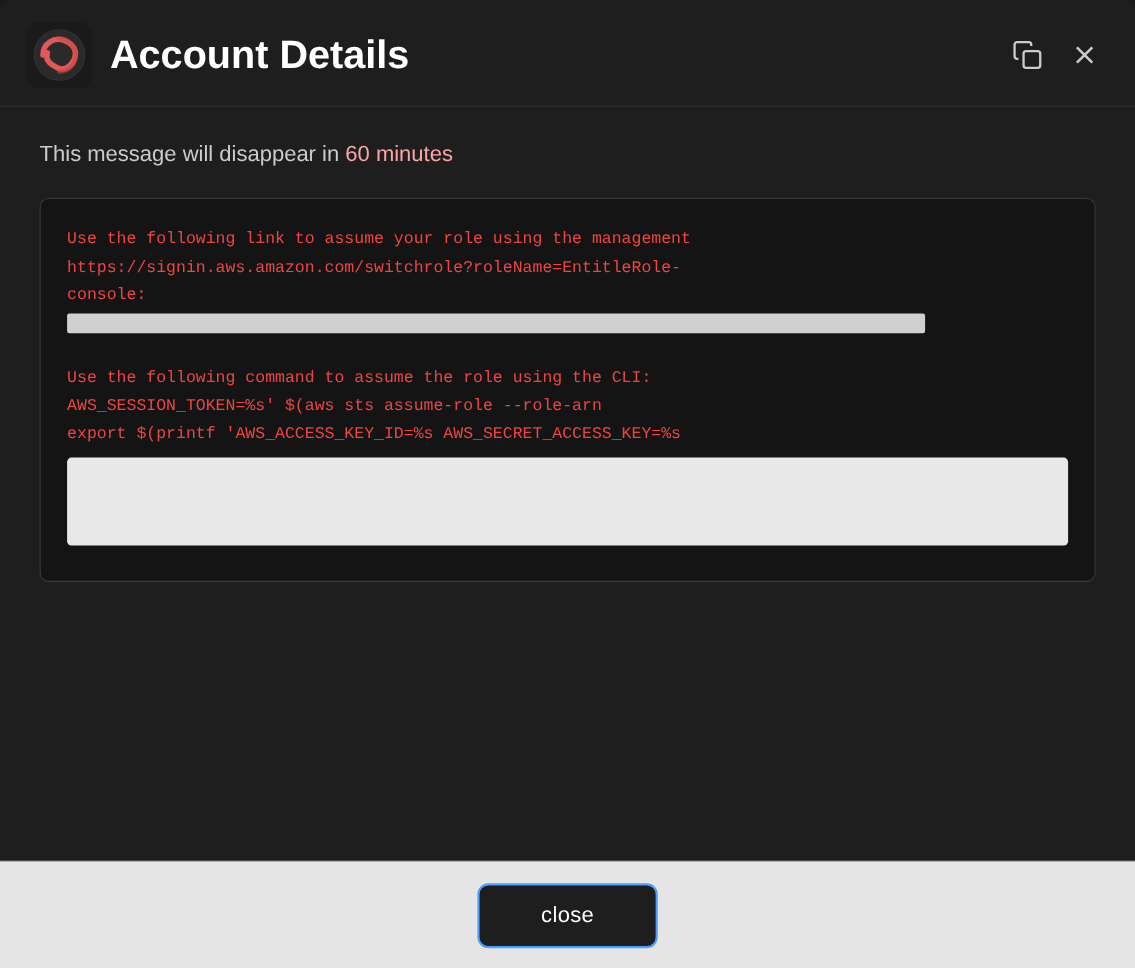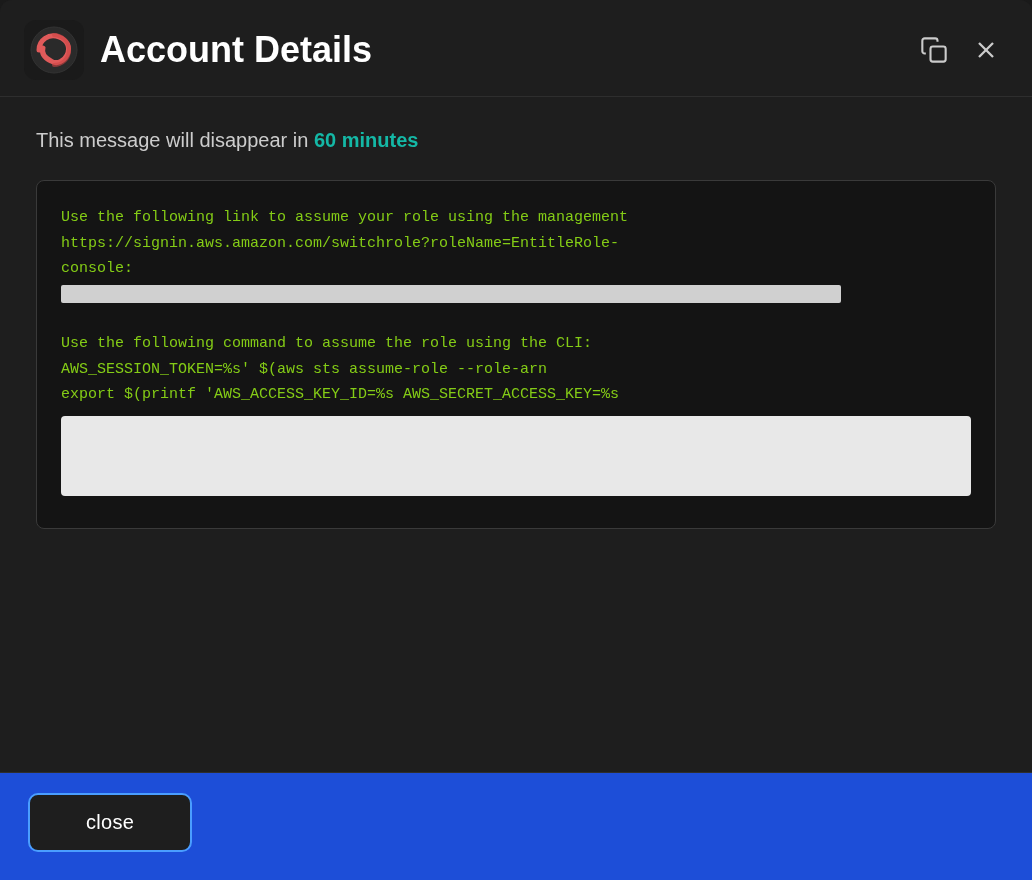--- a/index.html
+++ b/index.html
@@ -87,32 +87,32 @@
       flex: 1;
     }
 
     .message-banner {
       font-size: 20px;
       color: #cccccc;
       margin-bottom: 28px;
     }
 
     .message-banner strong {
-      color: #14b8a6;
-      font-weight: 700;
+      color: #fca5a5;
+      font-weight: 400;
     }
 
     .code-block {
       background: #141414;
       border: 1px solid #3a3a3a;
       border-radius: 8px;
       padding: 24px;
       font-family: 'Courier New', Courier, monospace;
       font-size: 15px;
-      color: #84cc16;
+      color: #ef4444;
       line-height: 1.7;
       overflow: hidden;
     }
 
     .code-section {
       margin-bottom: 24px;
     }
 
     .code-section:last-child {
       margin-bottom: 0;
@@ -128,24 +128,24 @@
 
     .redacted-block {
       background: #e8e8e8;
       border-radius: 4px;
       height: 80px;
       margin: 8px 0;
       width: 100%;
     }
 
     .dialog-footer {
-      padding: 20px 28px 28px 28px;
-      display: flex;
-      justify-content: flex-start;
-      background: #1d4ed8;
+      padding: 20px 28px 18px 28px;
+      display: flex;
+      justify-content: center;
+      background: #e5e5e5;
       border-top: 1px solid #2e2e2e;
     }
 
     .close-button {
       background: #1e1e1e;
       border: 2px solid #4a9eff;
       border-radius: 10px;
       color: #ffffff;
       font-size: 20px;
       font-weight: 500;

